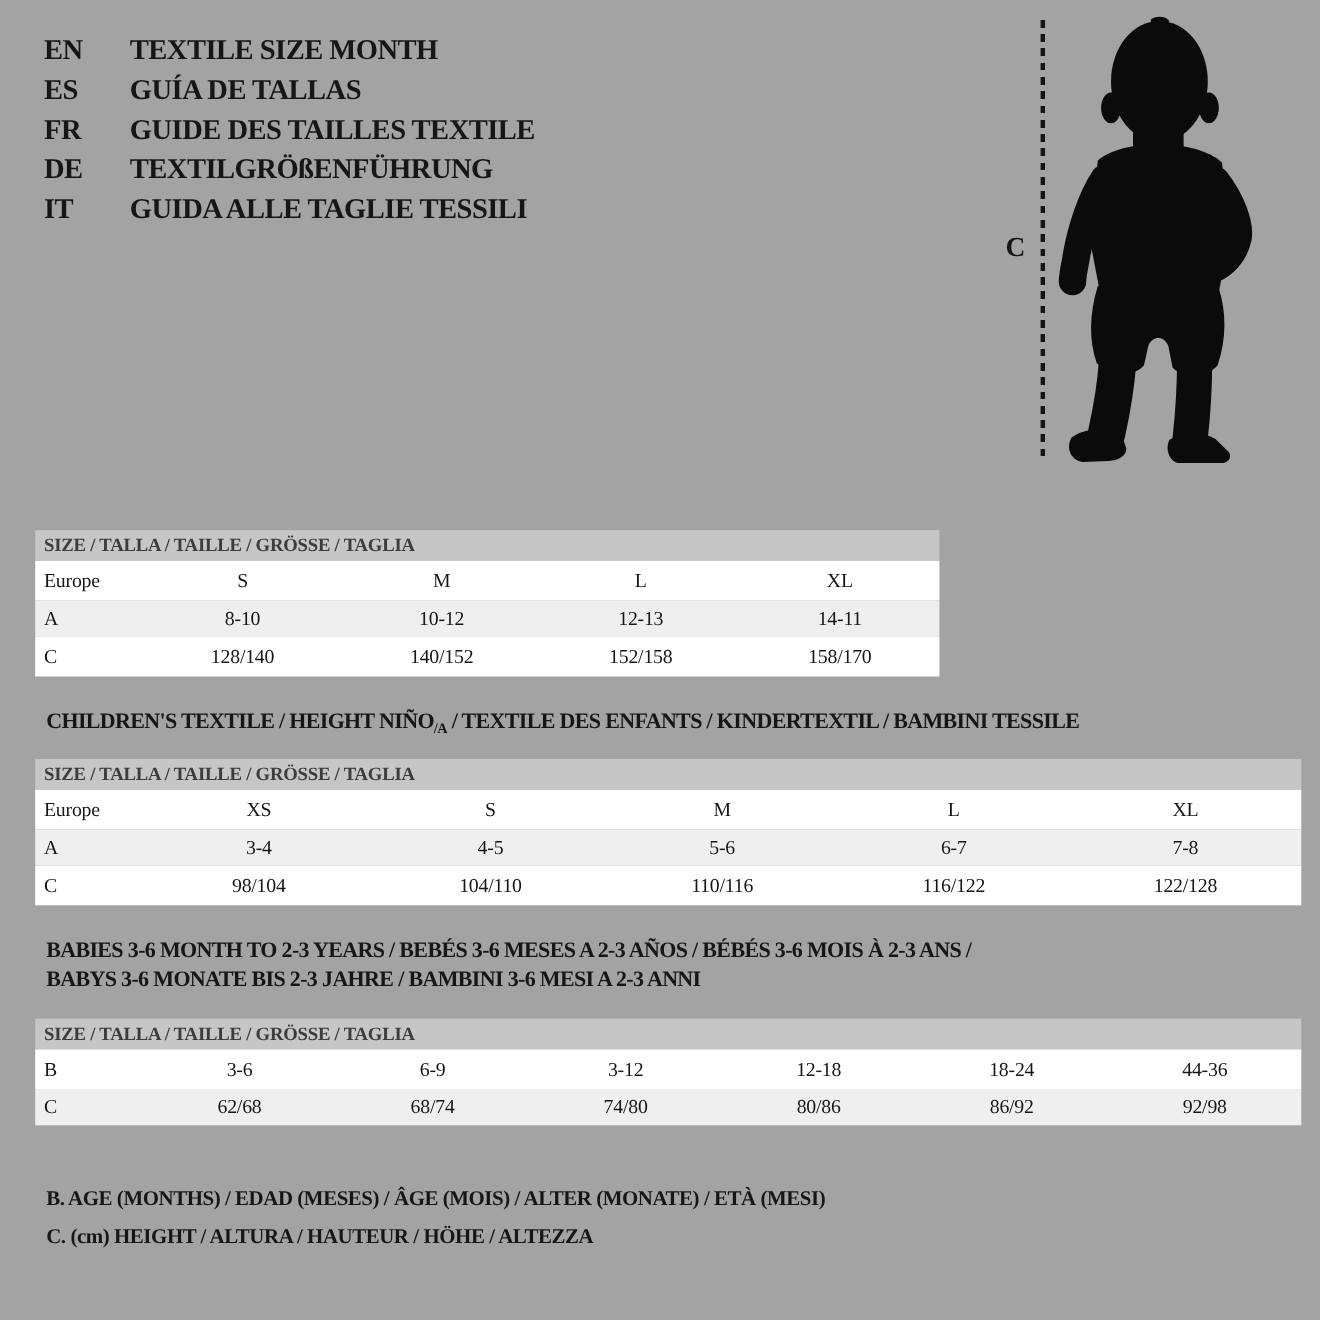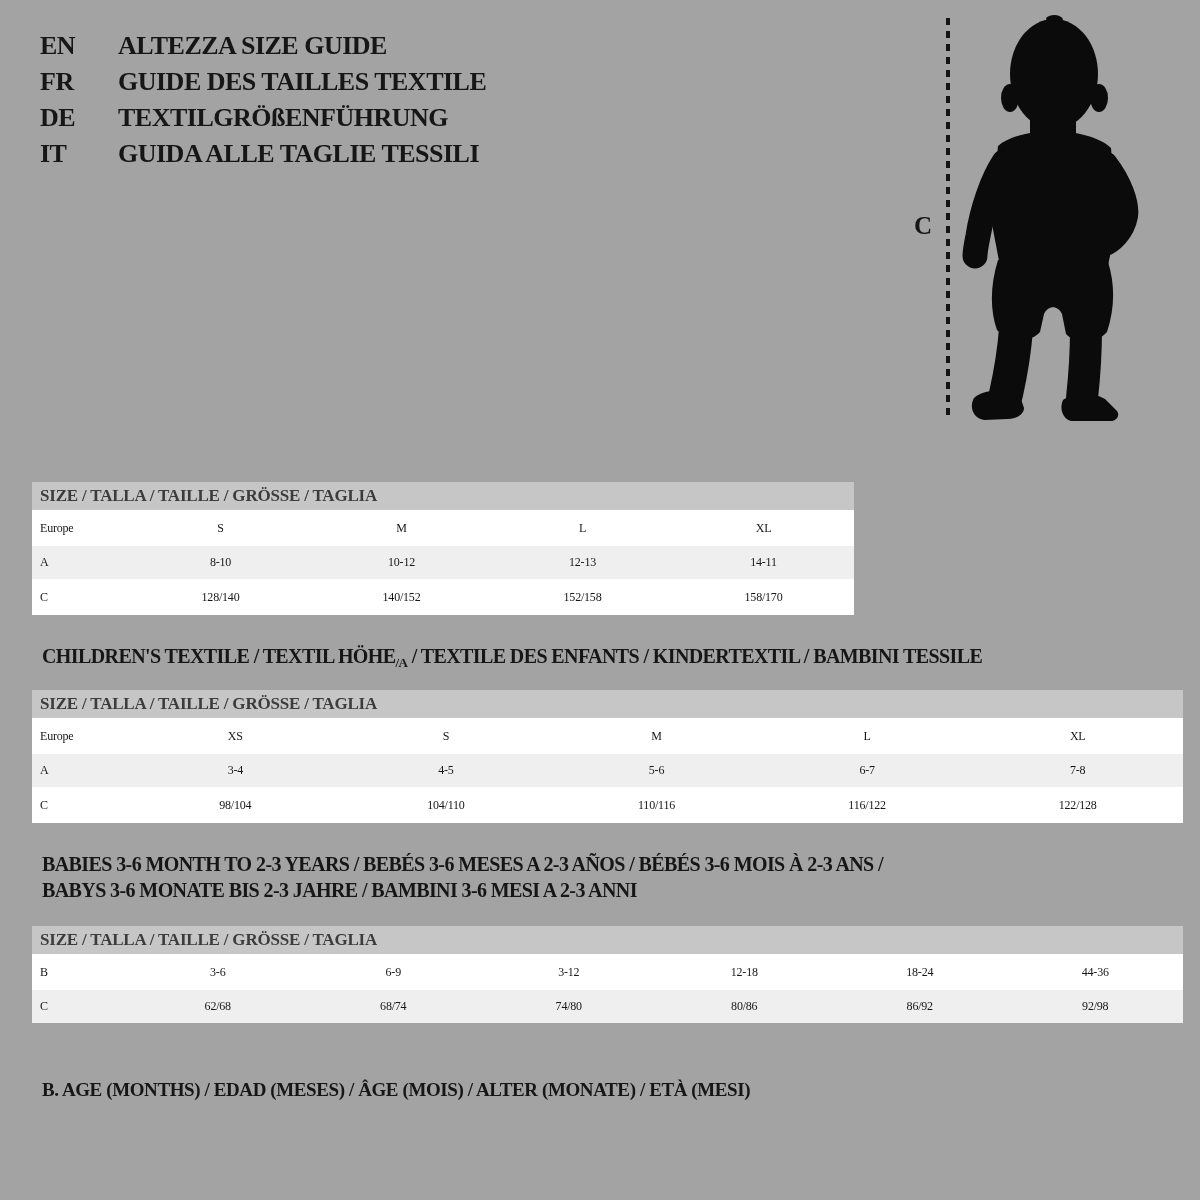--- a/index.html
+++ b/index.html
@@ -17,38 +17,42 @@
     background:repeating-linear-gradient(180deg,#141414 0 7px,transparent 7px 13px);}
   .c-label{position:absolute;left:914px;top:212px;font-size:25px;font-weight:700;}
   .baby-svg{position:absolute;left:958px;top:14px;}
   
   .sec-heading{position:absolute;left:42px;font-size:20px;font-weight:700;letter-spacing:-0.6px;white-space:nowrap;line-height:26px;}
   .sec-heading sub{font-size:13px;vertical-align:baseline;position:relative;top:4px;font-weight:700;}
   
   .table{position:absolute;left:32px;}
   .size-bar{height:28px;line-height:28px;background:#c6c6c6;color:#3c3c3c;
     font-size:17px;font-weight:700;letter-spacing:-0.2px;padding-left:8px;}
-  .trow{display:flex;align-items:center;font-size:12px;letter-spacing:-0.2px;justify-content:flex-end;}
+  .trow{display:flex;align-items:center;font-size:18px;letter-spacing:-0.2px;}
   .trow.normal{height:36px;background:#ffffff;}
   .trow.shaded{height:33px;background:#efefef;}
   .tlabel{flex:0 0 98px;box-sizing:border-box;padding-left:8px;}
   .tcell{flex:1 1 0;text-align:center;}
   
   .legend{position:absolute;left:42px;top:1072px;}
   .legend-line{height:35px;line-height:35px;font-size:19px;font-weight:700;letter-spacing:-0.4px;white-space:nowrap;}
 </style>
 </head>
 <body>
 
 <div id="canvas">
 
   <div class="lang-block">
     <div class="lang-row">
       <span class="lang-code">EN</span>
-      <span class="lang-title">ALTEZZA SIZE GUIDE</span>
+      <span class="lang-title">TEXTILE SIZE MONTH</span>
+    </div>
+    <div class="lang-row">
+      <span class="lang-code">ES</span>
+      <span class="lang-title">GUÍA DE TALLAS</span>
     </div>
     <div class="lang-row">
       <span class="lang-code">FR</span>
       <span class="lang-title">GUIDE DES TAILLES TEXTILE</span>
     </div>
     <div class="lang-row">
       <span class="lang-code">DE</span>
       <span class="lang-title">TEXTILGRÖßENFÜHRUNG</span>
     </div>
     <div class="lang-row">
@@ -104,21 +108,21 @@
     </div>
     <div class="trow normal">
       <div class="tlabel">C</div>
       <div class="tcell">128/140</div>
       <div class="tcell">140/152</div>
       <div class="tcell">152/158</div>
       <div class="tcell">158/170</div>
     </div>
   </div>
 
-  <div class="sec-heading" style="top:643px;"><span>CHILDREN'S TEXTILE / TEXTIL HÖHE</span><sub>/A</sub><span> / TEXTILE DES ENFANTS / KINDERTEXTIL / BAMBINI TESSILE</span></div>
+  <div class="sec-heading" style="top:643px;"><span>CHILDREN'S TEXTILE / HEIGHT NIÑO</span><sub>/A</sub><span> / TEXTILE DES ENFANTS / KINDERTEXTIL / BAMBINI TESSILE</span></div>
   <div class="table" style="top:690px;width:1151px;">
     <div class="size-bar">SIZE / TALLA / TAILLE / GRÖSSE / TAGLIA</div>
     <div class="trow normal">
       <div class="tlabel">Europe</div>
       <div class="tcell">XS</div>
       <div class="tcell">S</div>
       <div class="tcell">M</div>
       <div class="tcell">L</div>
       <div class="tcell">XL</div>
     </div>
@@ -161,15 +165,16 @@
       <div class="tcell">68/74</div>
       <div class="tcell">74/80</div>
       <div class="tcell">80/86</div>
       <div class="tcell">86/92</div>
       <div class="tcell">92/98</div>
     </div>
   </div>
 
   <div class="legend">
     <div class="legend-line">B. AGE (MONTHS) / EDAD (MESES) / ÂGE (MOIS) / ALTER (MONATE) / ETÀ (MESI)</div>
+    <div class="legend-line">C. (cm) HEIGHT / ALTURA / HAUTEUR / HÖHE / ALTEZZA</div>
   </div>
 
 </div>
 
 </body></html>

